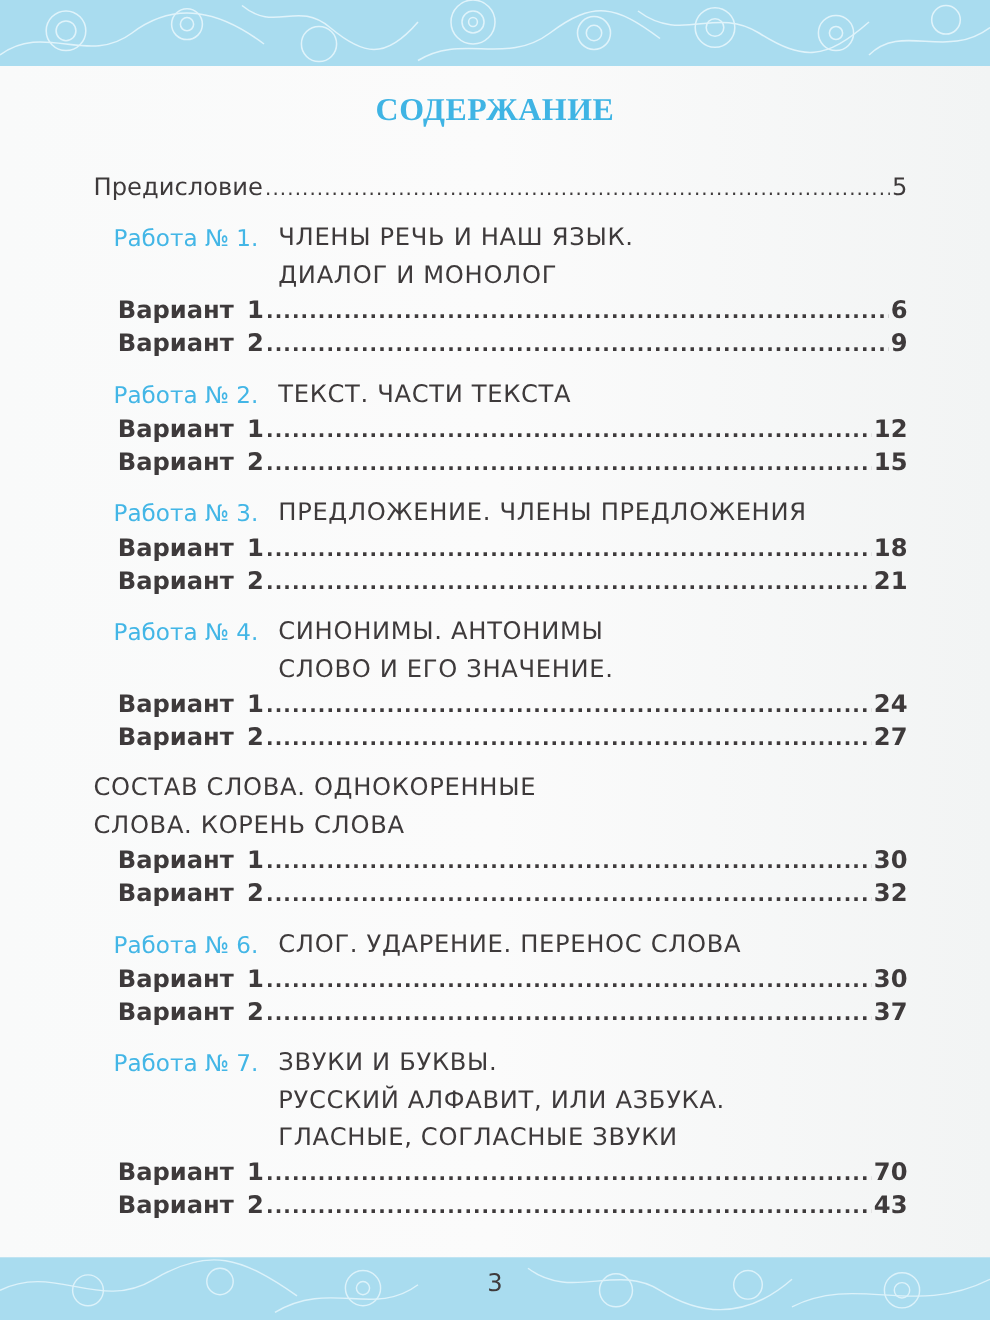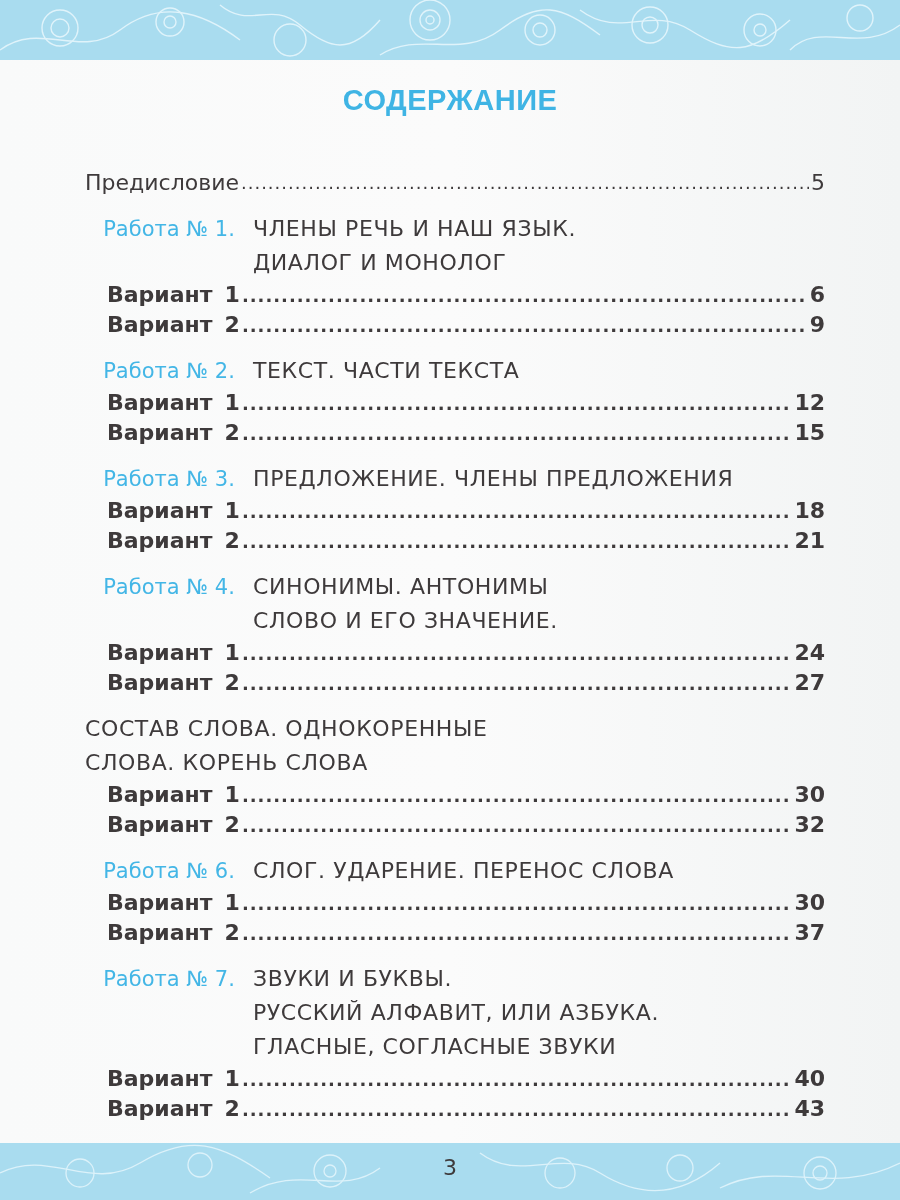--- a/index.html
+++ b/index.html
@@ -18,21 +18,21 @@
     .band-top { top: 0; height: 60px; }
     .band-bottom { top: 1143px; height: 57px; }
     .band svg { position: absolute; left: 0; top: 0; width: 100%; height: 100%; }
     .page {
       position: absolute; left: 0; top: 60px; width: 900px; height: 1083px;
       background: linear-gradient(90deg, #f9fafa 0%, #fbfbfb 50%, #f2f4f4 100%);
     }
     .title {
       position: absolute; top: 84px; left: 0; width: 900px;
       text-align: center;
-      font-family: Liberation Sans, sans-serif;
+      font-family: Liberation Serif, serif;
       font-weight: bold;
       font-size: 29px;
       letter-spacing: 0.5px;
       color: #3fb4e4;
     }
     .toc { position: absolute; left: 85px; top: 156px; width: 740px; }
     .row {
       display: flex; align-items: baseline;
       font-size: 22px; line-height: 30px; height: 30px;
       white-space: nowrap;
@@ -62,21 +62,21 @@
       text-align: center;
     }
     .work .wtitle {
       flex: 1 1 auto;
       font-family: "DejaVu Sans", sans-serif;
       font-size: 22px; line-height: 34px;
       letter-spacing: 0.6px;
       color: #3e3a3b;
     }
     .work .wtitle div { display: block; }
-    .preface { margin-top: 12px; align-items: flex-end; }
+    .preface { margin-top: 0; }
     .page-footer {
       position: absolute; top: 1155px; left: 0; width: 900px;
       text-align: center; font-size: 22px; color: #3e3a3b;
       font-family: "DejaVu Sans", sans-serif;
     }
   </style>
 </head>
 <body>
 
 <div class="band band-top">
@@ -226,21 +226,21 @@
     <span class="wlabel">Работа № 7.</span>
     <div class="wtitle">
       <div>ЗВУКИ И БУКВЫ.</div>
       <div>РУССКИЙ АЛФАВИТ, ИЛИ АЗБУКА.</div>
       <div>ГЛАСНЫЕ, СОГЛАСНЫЕ ЗВУКИ</div>
     </div>
   </div>
   <div class="row variant">
     <span class="label"><span>Вариант</span><span class="vnum">1</span></span>
     <span class="dots"></span>
-    <span class="page-num">40</span>
+    <span class="page-num">70</span>
   </div>
   <div class="row variant">
     <span class="label"><span>Вариант</span><span class="vnum">2</span></span>
     <span class="dots"></span>
     <span class="page-num">43</span>
   </div>
 
 </div>
 
 <div class="band band-bottom">

